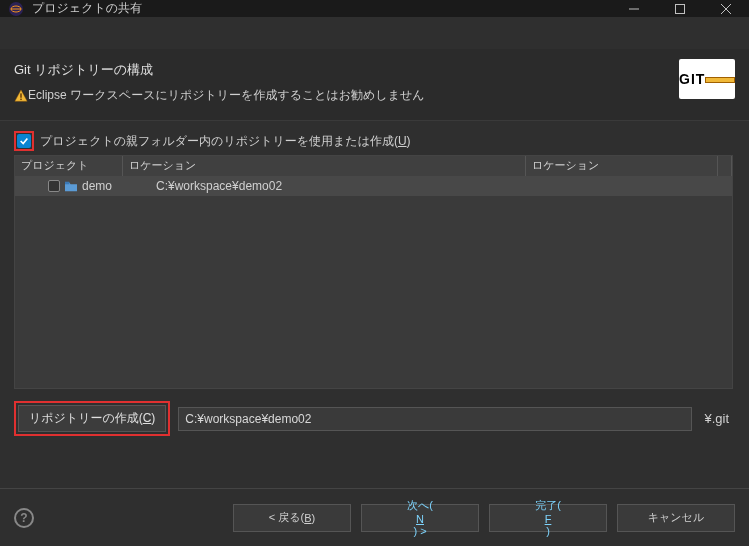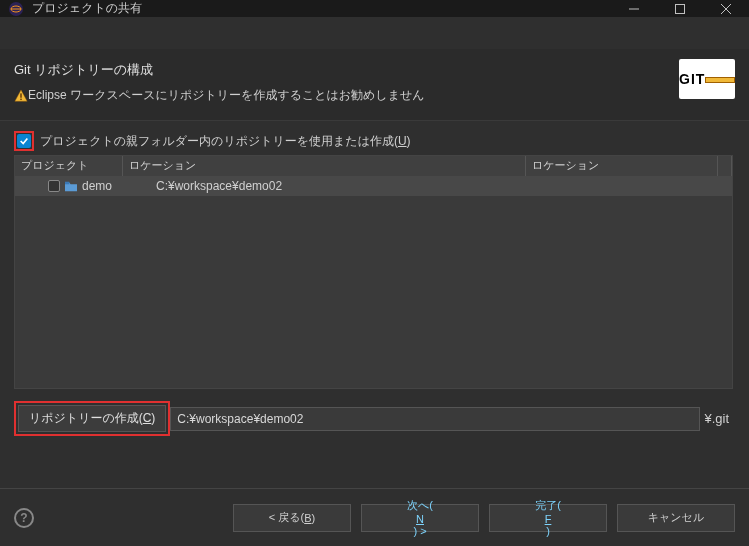--- a/index.html
+++ b/index.html
@@ -36,21 +36,21 @@
 
 .tbody { height: 212px; background: #3a3a3a; }
 .trow { display: flex; align-items: center; height: 20px; background: #484848; }
 .trow .cell { padding: 2px 6px; display: flex; align-items: center; gap: 4px; font-size: 12px; }
 .cell-proj { width: 108px; margin-left: 27px; }
 .cell-loc { flex: 1; }
 .cell-repo { width: 192px; }
 .small-chk { width: 12px; height: 12px; border: 1px solid #888; background: #333; border-radius: 2px; }
 .folder-icon { width: 14px; height: 12px; }
 
-.create-row { display: flex; align-items: center; gap: 0; margin-top: 12px; }
+.create-row { display: flex; align-items: center; gap: 8px; margin-top: 12px; }
 .btn-create { background: #3c3c3c; border: 1px solid #555; color: #e0e0e0; padding: 4px 10px; font-size: 12px; }
 .hl-red-btn { border: 2px solid #e03030; padding: 2px; }
 .path-input { flex: 1; background: #3a3a3a; border: 1px solid #555; color: #d8d8d8; padding: 4px 6px; font-size: 12px; height: 24px; }
 .suffix { color: #d0d0d0; padding: 0 4px; font-size: 13px; }
 
 .footer { position: absolute; bottom: 0; left: 0; right: 0; height: 58px; border-top: 1px solid #444; display: flex; align-items: center; padding: 0 14px; gap: 10px; background: #2f2f2f; }
 .help-icon { width: 20px; height: 20px; border: 2px solid #888; border-radius: 50%; display: flex; align-items: center; justify-content: center; color: #888; font-size: 12px; font-weight: bold; }
 .footer .spacer { flex: 1; }
 .footer .btn { width: 118px; height: 28px; background: #3a3a3a; border: 1px solid #555; color: #d0d0d0; font-size: 11px; display: flex; align-items: center; justify-content: center; }
 .footer .btn.disabled { color: #7dd3fc; flex-direction: column; }

